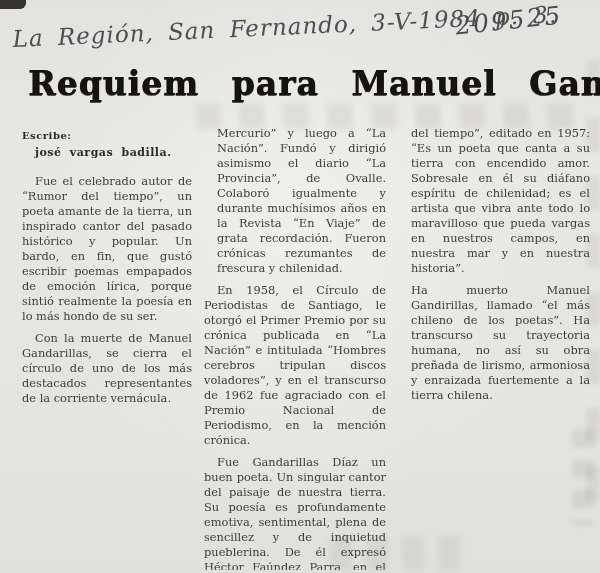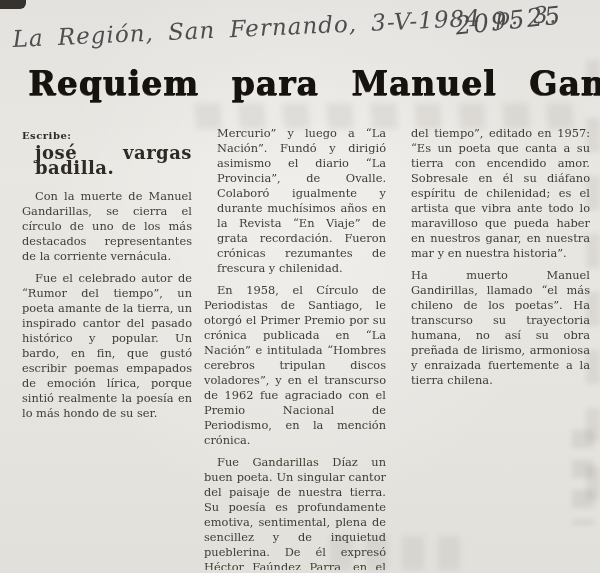--- a/index.html
+++ b/index.html
@@ -67,21 +67,21 @@
     overflow:hidden;
   }
   .col{
     font-size:11.4px;line-height:15px;color:#413c36;
     text-align:justify;
   }
   .col p{margin:0 0 7px 0;text-indent:13px;}
   .col p.no-indent{text-indent:0;margin-left:13px;}
   .byline{margin:2px 0 14px 0;font-weight:bold;color:#2e2a25;}
   .byline-label{font-size:10px;letter-spacing:.5px;}
-  .byline-author{font-size:18px;padding-left:13px;letter-spacing:.5px;word-spacing:4px;margin-top:2px;}
+  .byline-author{font-size:11px;padding-left:13px;letter-spacing:.5px;word-spacing:4px;margin-top:2px;}
 </style>
 </head>
 <body>
 
 <div class="paper"></div>
 
 <div class="corner-mark"></div>
 <div class="ghost-headline"></div>
 <div class="ghost-right"></div>
 <div class="ghost-bottom"></div>
@@ -91,26 +91,26 @@
 <div class="archive-number">209525</div>
 
 <h1 class="headline">Requiem para Manuel Gandarillas</h1>
 
 <div class="columns">
   <div class="col">
     <div class="byline">
       <div class="byline-label">Escribe:</div>
       <div class="byline-author">josé vargas badilla.</div>
     </div>
+    <p>Fue el celebrado autor de “Rumor del tiempo”, un poeta amante de la tierra, un inspirado cantor del pasado histórico y popular. Un bardo, en fin, que gustó escribir poemas empapados de emoción lírica, porque sintió realmente la poesía en lo más hondo de su ser.</p>
     <p>Con la muerte de Manuel Gandarillas, se cierra el círculo de uno de los más destacados representantes de la corriente vernácula.</p>
-    <p>Fue el celebrado autor de “Rumor del tiempo”, un poeta amante de la tierra, un inspirado cantor del pasado histórico y popular. Un bardo, en fin, que gustó escribir poemas empapados de emoción lírica, porque sintió realmente la poesía en lo más hondo de su ser.</p>
 
   </div>
   <div class="col">
     <p class="no-indent">Mercurio” y luego a “La Nación”. Fundó y dirigió asimismo el diario “La Provincia”, de Ovalle. Colaboró igualmente y durante muchísimos años en la Revista “En Viaje” de grata recordación. Fueron crónicas rezumantes de frescura y chilenidad.</p>
     <p>En 1958, el Círculo de Periodistas de Santiago, le otorgó el Primer Premio por su crónica publicada en “La Nación” e intitulada “Hombres cerebros tripulan discos voladores”, y en el transcurso de 1962 fue agraciado con el Premio Nacional de Periodismo, en la mención crónica.</p>
     <p>Fue Gandarillas Díaz un buen poeta. Un singular cantor del paisaje de nuestra tierra. Su poesía es profundamente emotiva, sentimental, plena de sencillez y de inquietud pueblerina. De él expresó Héctor Faúndez Parra, en el prólogo de “Rumor</p>
   </div>
   <div class="col">
-    <p class="no-indent">del tiempo”, editado en 1957: “Es un poeta que canta a su tierra con encendido amor. Sobresale en él su diáfano espíritu de chilenidad; es el artista que vibra ante todo lo maravilloso que pueda haber en nuestros ganar, en nuestra mar y en nuestra historia”.</p>
+    <p class="no-indent">del tiempo”, editado en 1957: “Es un poeta que canta a su tierra con encendido amor. Sobresale en él su diáfano espíritu de chilenidad; es el artista que vibra ante todo lo maravilloso que pueda vargas en nuestros campos, en nuestra mar y en nuestra historia”.</p>
     <p class="no-indent">Ha muerto Manuel Gandirillas, llamado “el más chileno de los poetas”. Ha transcurso su trayectoria humana, no así su obra preñada de lirismo, armoniosa y enraizada fuertemente a la tierra chilena.</p>
   </div>
 </div>
 
 </body></html>

